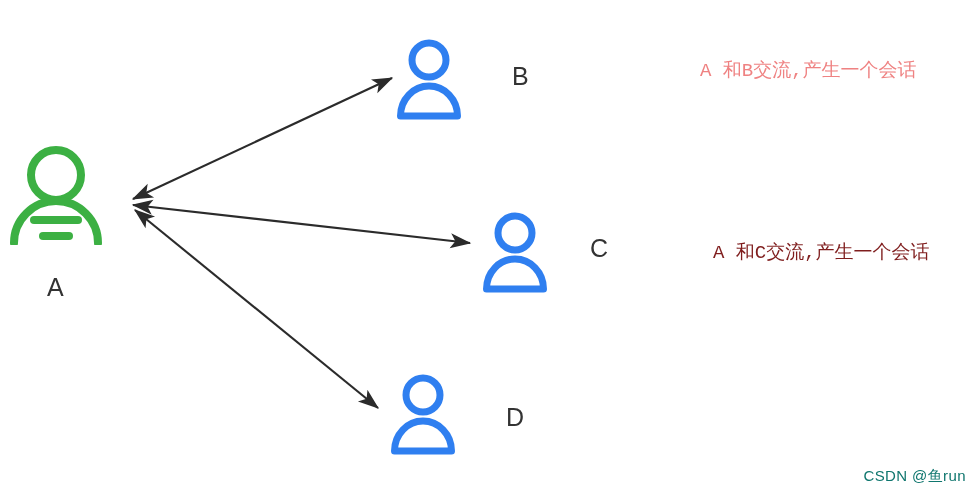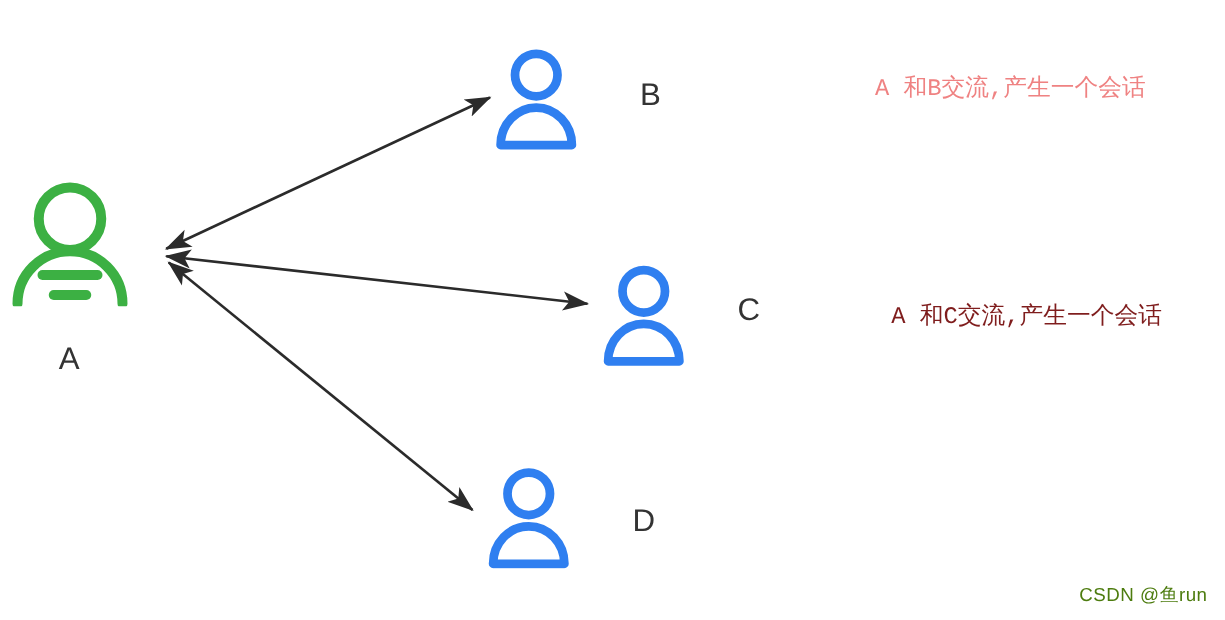--- a/index.html
+++ b/index.html
@@ -112,15 +112,15 @@
     <svg class="node-icon" width="66" height="82" viewBox="0 0 66 82" xmlns="http://www.w3.org/2000/svg">
       <circle cx="33" cy="22" r="17" fill="none" stroke="#2f7ff0" stroke-width="7"></circle>
       <path d="M4.5 78 A 28.5 30 0 0 1 61.5 78 Z" fill="none" stroke="#2f7ff0" stroke-width="7" stroke-linejoin="round"></path>
     </svg>
   </div>
   <div class="node-label" style="left: 506px; top: 405px; color: rgb(51, 51, 51);">D</div>
 
   <div class="annotation" style="left: 700px; top: 62px; color: rgb(239, 130, 130);">A 和B交流,产生一个会话</div>
   <div class="annotation" style="left: 700px; top: 244px; color: #7f1d1d; margin-left: 13px;">A 和C交流,产生一个会话</div>
 
-  <div class="watermark" style="color: #4d7c0f; margin-left: 37px;">CSDN @鱼run</div>
+  <div class="watermark" style="color: #0f766e; margin-left: 37px;">CSDN @鱼run</div>
 
 </div>
 
 </body></html>

